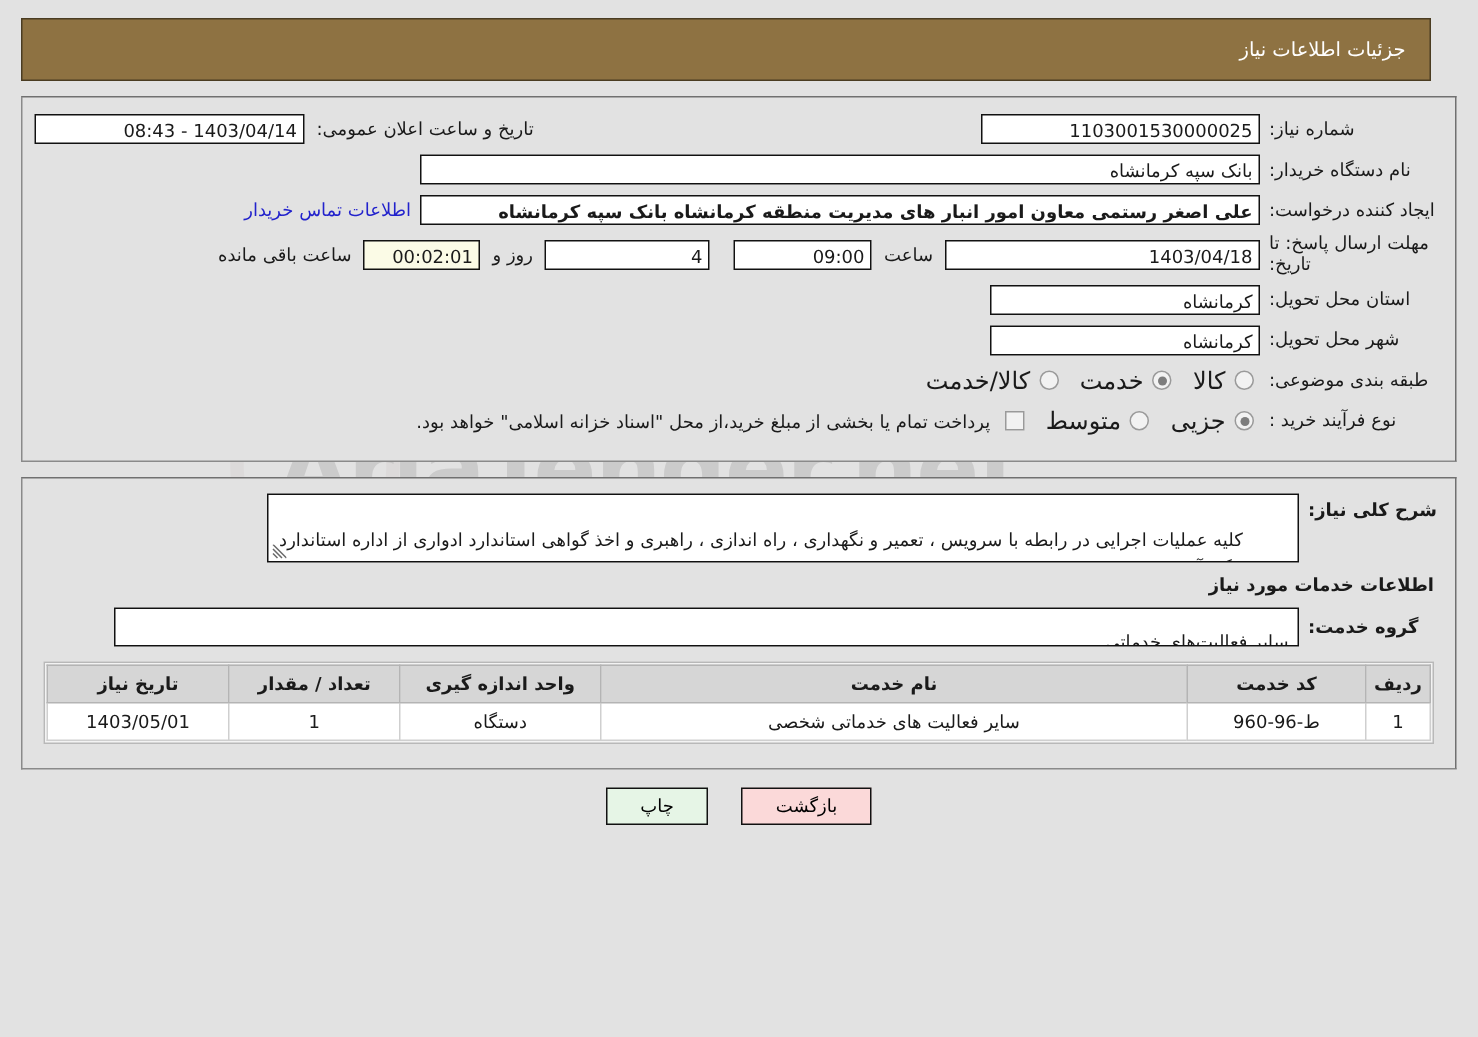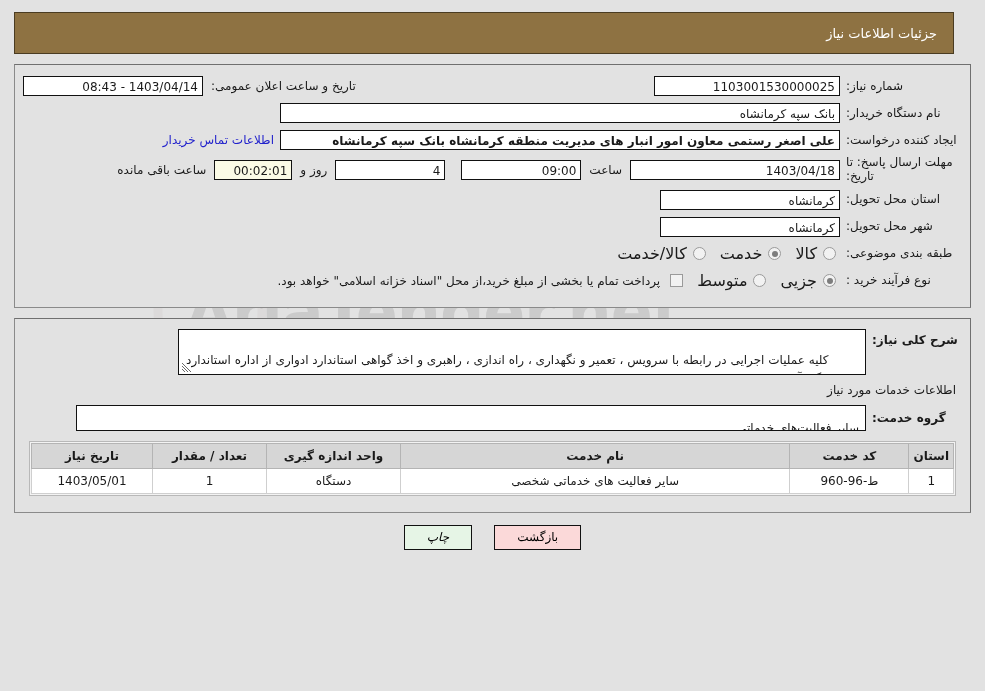--- a/index.html
+++ b/index.html
@@ -118,21 +118,21 @@
     white-space: nowrap;
     flex: 0 0 auto;
   }
   .fld.right { text-align: right; }
   .fld.timer { background: #fbfbe6; width: 78px; font-size: 12px; }
 
   .w-need-no   { width: 186px; }
   .w-buyer     { width: 560px; text-align: right; }
   .w-creator   { width: 560px; text-align: right; font-weight: bold; }
   .w-date      { width: 210px; }
-  .w-time      { width: 120px; }
+  .w-time      { width: 92px; }
   .w-days      { width: 110px; }
   .w-province  { width: 180px; }
   .w-city      { width: 180px; }
   .w-pubdate   { width: 180px; }
 
   .inline-lbl {
     padding: 0 8px;
     font-size: 12px;
     white-space: nowrap;
     flex: 0 0 auto;
@@ -224,21 +224,21 @@
   .ta.notes { width: 790px; height: 76px; }
   .resize-grip {
     position: absolute;
     left: 2px; bottom: 1px;
     width: 10px; height: 10px;
     pointer-events: none;
   }
 
   
   .section-head {
-    font-weight: normal;
+    font-weight: bold;
     font-size: 12px;
     margin: 4px 4px 8px 0;
     text-align: right;
     padding-right: 2px;
   }
 
   .group-row {
     display: flex;
     align-items: center;
     margin-bottom: 10px;
@@ -312,21 +312,21 @@
     margin-bottom: 10px;
   }
   .btn {
     border: 1px solid #111111;
     padding: 3px 22px;
     font-size: 12px;
     cursor: pointer;
     box-sizing: border-box;
     line-height: 17px;
   }
-  .btn.print { background: #e6f5e6; font-style: italic; }
+  .btn.print { background: #e6f5e6; }
   .btn.back  { background: #fbd9d9; }
 </style>
 </head>
 <body>
 
 <div class="watermark">
   <svg class="wm-shield" viewBox="0 0 120 140">
     <path d="M60 4 L112 24 L112 74 C112 108 88 128 60 136 C32 128 8 108 8 74 L8 24 Z" fill="none" stroke="#c4b9b9" stroke-width="9"></path>
   </svg>
   <div class="wm-text">AriaTender.net</div>
@@ -422,21 +422,21 @@
 
     <div class="group-row">
       <div class="group-lbl">گروه خدمت:</div>
       <div class="group-fld">سایر فعالیت‌های خدماتی</div>
     </div>
 
     <div class="tbl-wrap">
       <table class="data">
         <thead>
           <tr>
-            <th class="col-radif">استان</th>
+            <th class="col-radif">ردیف</th>
             <th class="col-code">کد خدمت</th>
             <th class="col-name">نام خدمت</th>
             <th class="col-unit">واحد اندازه گیری</th>
             <th class="col-qty">تعداد / مقدار</th>
             <th class="col-date">تاریخ نیاز</th>
           </tr>
         </thead>
         <tbody>
           <tr>
             <td class="col-radif">1</td>

